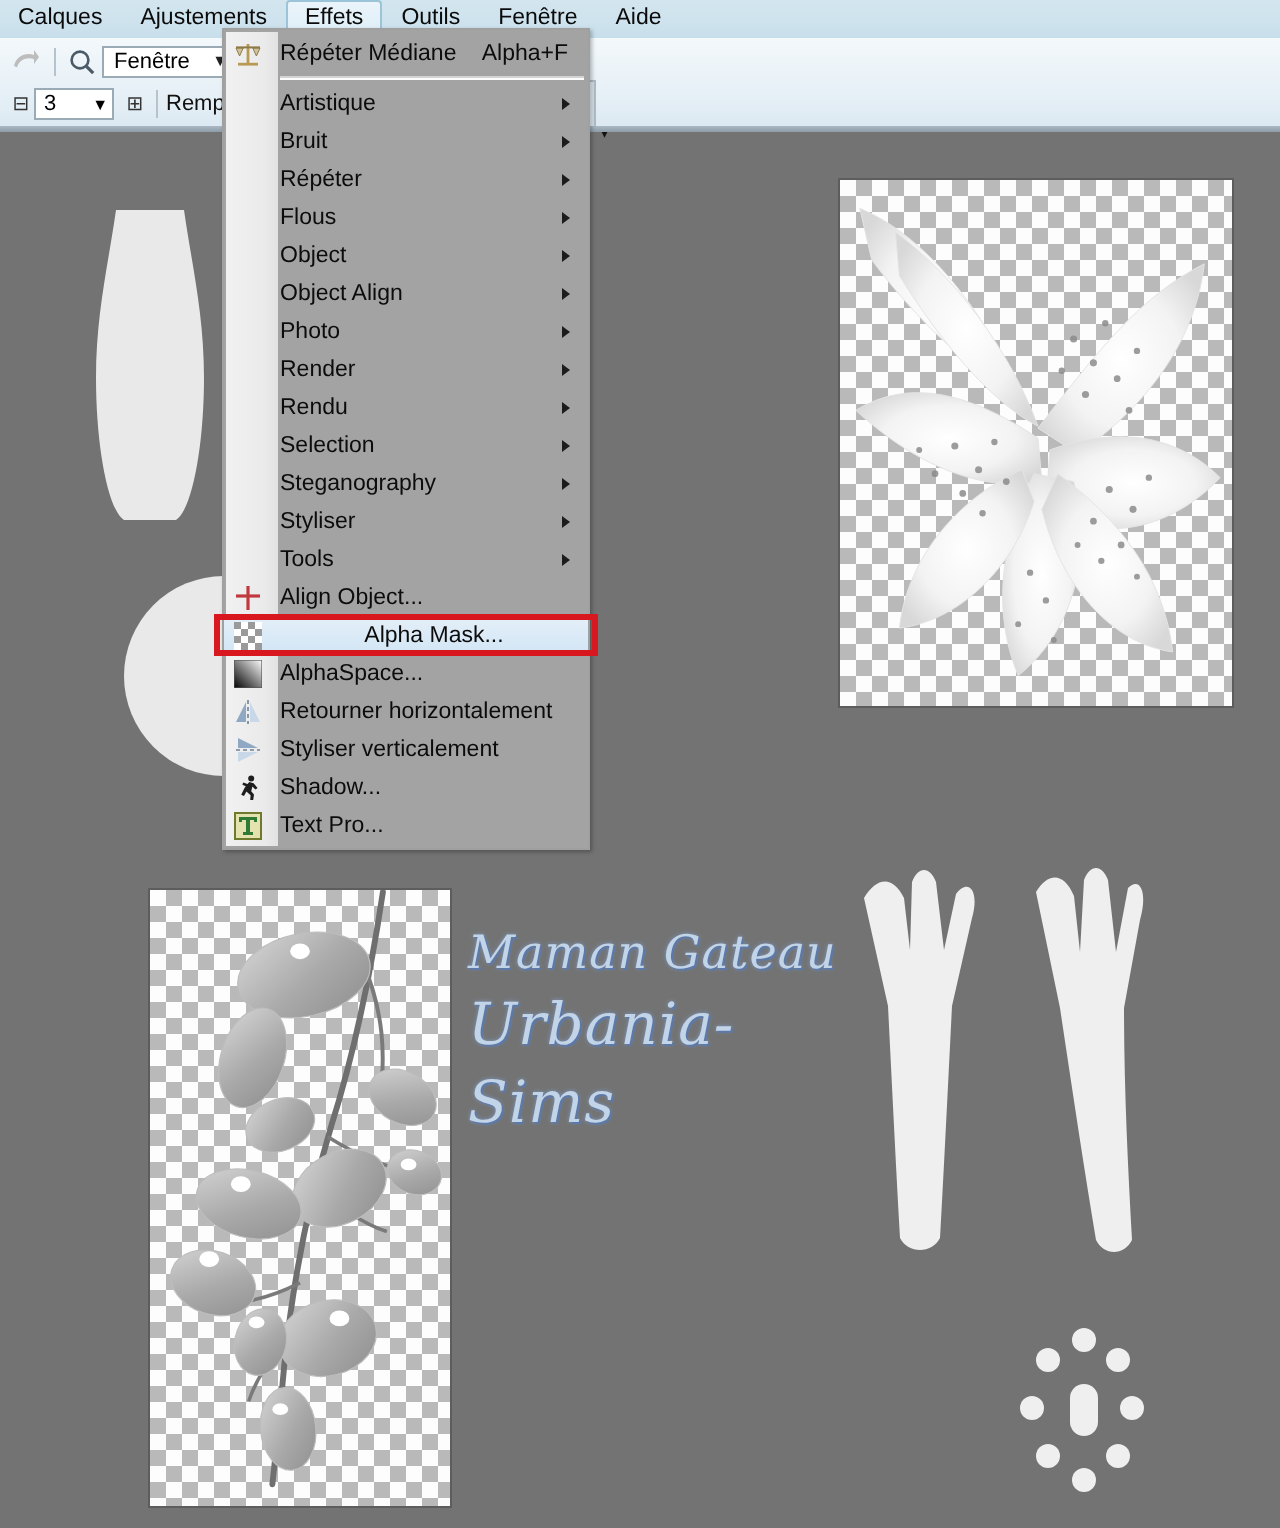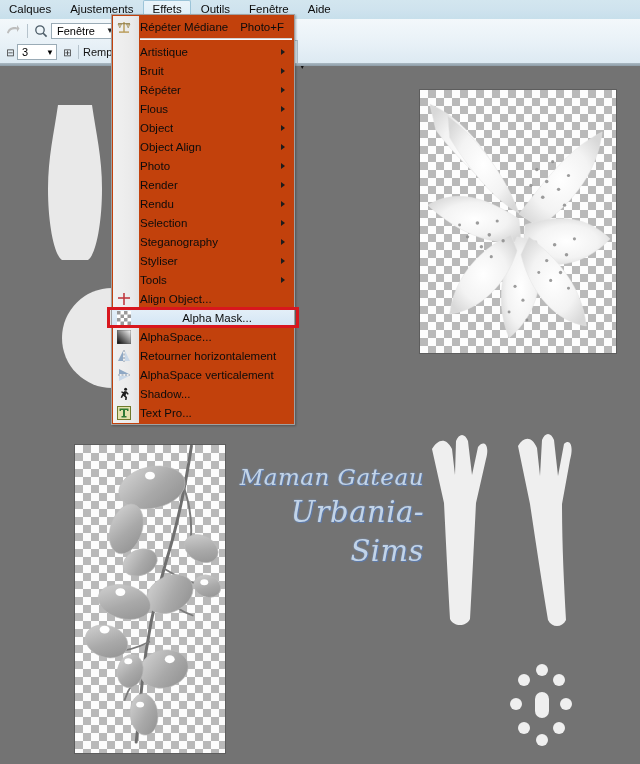--- a/index.html
+++ b/index.html
@@ -177,21 +177,21 @@
     left: 0; top: 63px;
     width: 640px; height: 3px;
     background: linear-gradient(to bottom,#aab9c3,#8d9ca7);
   }
 
   
   #effets-menu {
     position: absolute;
     left: 111px; top: 14px;
     width: 182px;
-    background: #c2410c;
+    background: #a3a3a3;
     border: 1px solid #a0a0a0;
     z-index: 100;
     padding: 2px 0 2px 0;
     box-shadow: 1px 1px 2px rgba(0,0,0,0.28);
   }
   #menu-gutter {
     position: absolute;
     left: 1px; top: 1px;
     width: 26px; bottom: 1px;
     background: linear-gradient(to right, #f1f1f1 0%, #eaeaea 75%, #e2e2e2 100%);
@@ -249,21 +249,21 @@
     box-sizing: border-box;
     z-index: 120;
     pointer-events: none;
   }
 
   
   #signature-text {
     position: absolute;
     left: 234px; top: 462px;
     width: 190px;
-    text-align: right;
+    text-align: left;
     font-family: "DejaVu Serif", serif;
     font-style: italic;
     color: #c2d4e8;
     text-shadow: 1px 1px 0 #5d79a8, 0 0 2px #7d99c4;
     line-height: 1.35;
     user-select: none;
   }
   #sig-line1 { font-size: 23px; letter-spacing: 0.5px; }
   #sig-line2 { font-size: 20px; }
   #sig-line3 { font-size: 29px; letter-spacing: 0.5px; }
@@ -456,21 +456,21 @@
       <span class="mi-icon">
         <svg width="14" height="14" viewBox="0 0 14 14">
           <rect x="6.3" y="2" width="1.4" height="10" fill="#b89a55"></rect>
           <rect x="2" y="11.4" width="10" height="1.4" fill="#b89a55"></rect>
           <path d="M1 4 L4.6 4 L2.8 8 Z" fill="#cfc3a0" stroke="#8e7a44" stroke-width="0.5"></path>
           <path d="M9.4 4 L13 4 L11.2 8 Z" fill="#cfc3a0" stroke="#8e7a44" stroke-width="0.5"></path>
           <rect x="1" y="3.2" width="12" height="1" fill="#8e7a44"></rect>
         </svg>
       </span>
       <span class="mi-label">Répéter Médiane</span>
-      <span class="mi-shortcut">Photo+F</span>
+      <span class="mi-shortcut">Alpha+F</span>
     </div>
     <div class="menu-sep"></div>
 
     <div class="menu-item">
       <span class="mi-label">Artistique</span>
       <span class="mi-arrow"></span>
     </div>
     <div class="menu-item">
       <span class="mi-label">Bruit</span>
       <span class="mi-arrow"></span>
@@ -576,21 +576,21 @@
     </div>
 
     <div class="menu-item">
       <span class="mi-icon">
         <svg width="14" height="14" viewBox="0 0 14 14">
           <path d="M12 6 L2 6 L2 1 Z" fill="#8fa8c4"></path>
           <path d="M12 8 L2 8 L2 13 Z" fill="#c9d8e8"></path>
           <line x1="1" y1="7" x2="13" y2="7" stroke="#6d8199" stroke-width="0.8" stroke-dasharray="2 1.5"></line>
         </svg>
       </span>
-      <span class="mi-label">AlphaSpace verticalement</span>
+      <span class="mi-label">Styliser verticalement</span>
     </div>
 
     <div class="menu-item">
       <span class="mi-icon">
         <svg width="14" height="14" viewBox="0 0 14 14">
           <g fill="#1d1d1d">
             <circle cx="8.6" cy="2.2" r="1.5"></circle>
             <path d="M7.6 4 L9.8 4.6 L11.8 7 L10.7 7.8 L9.2 6.2 L8.6 8.6 L10 10.2 L9.6 13 L8.1 13 L8.3 10.6 L6.2 8.8 L5 11 L3.6 10.4 L5.4 6.8 Z"></path>
             <path d="M7.4 5.2 L4.6 4.2 L4.2 5.4 L7 6.6 Z"></path>
           </g>

